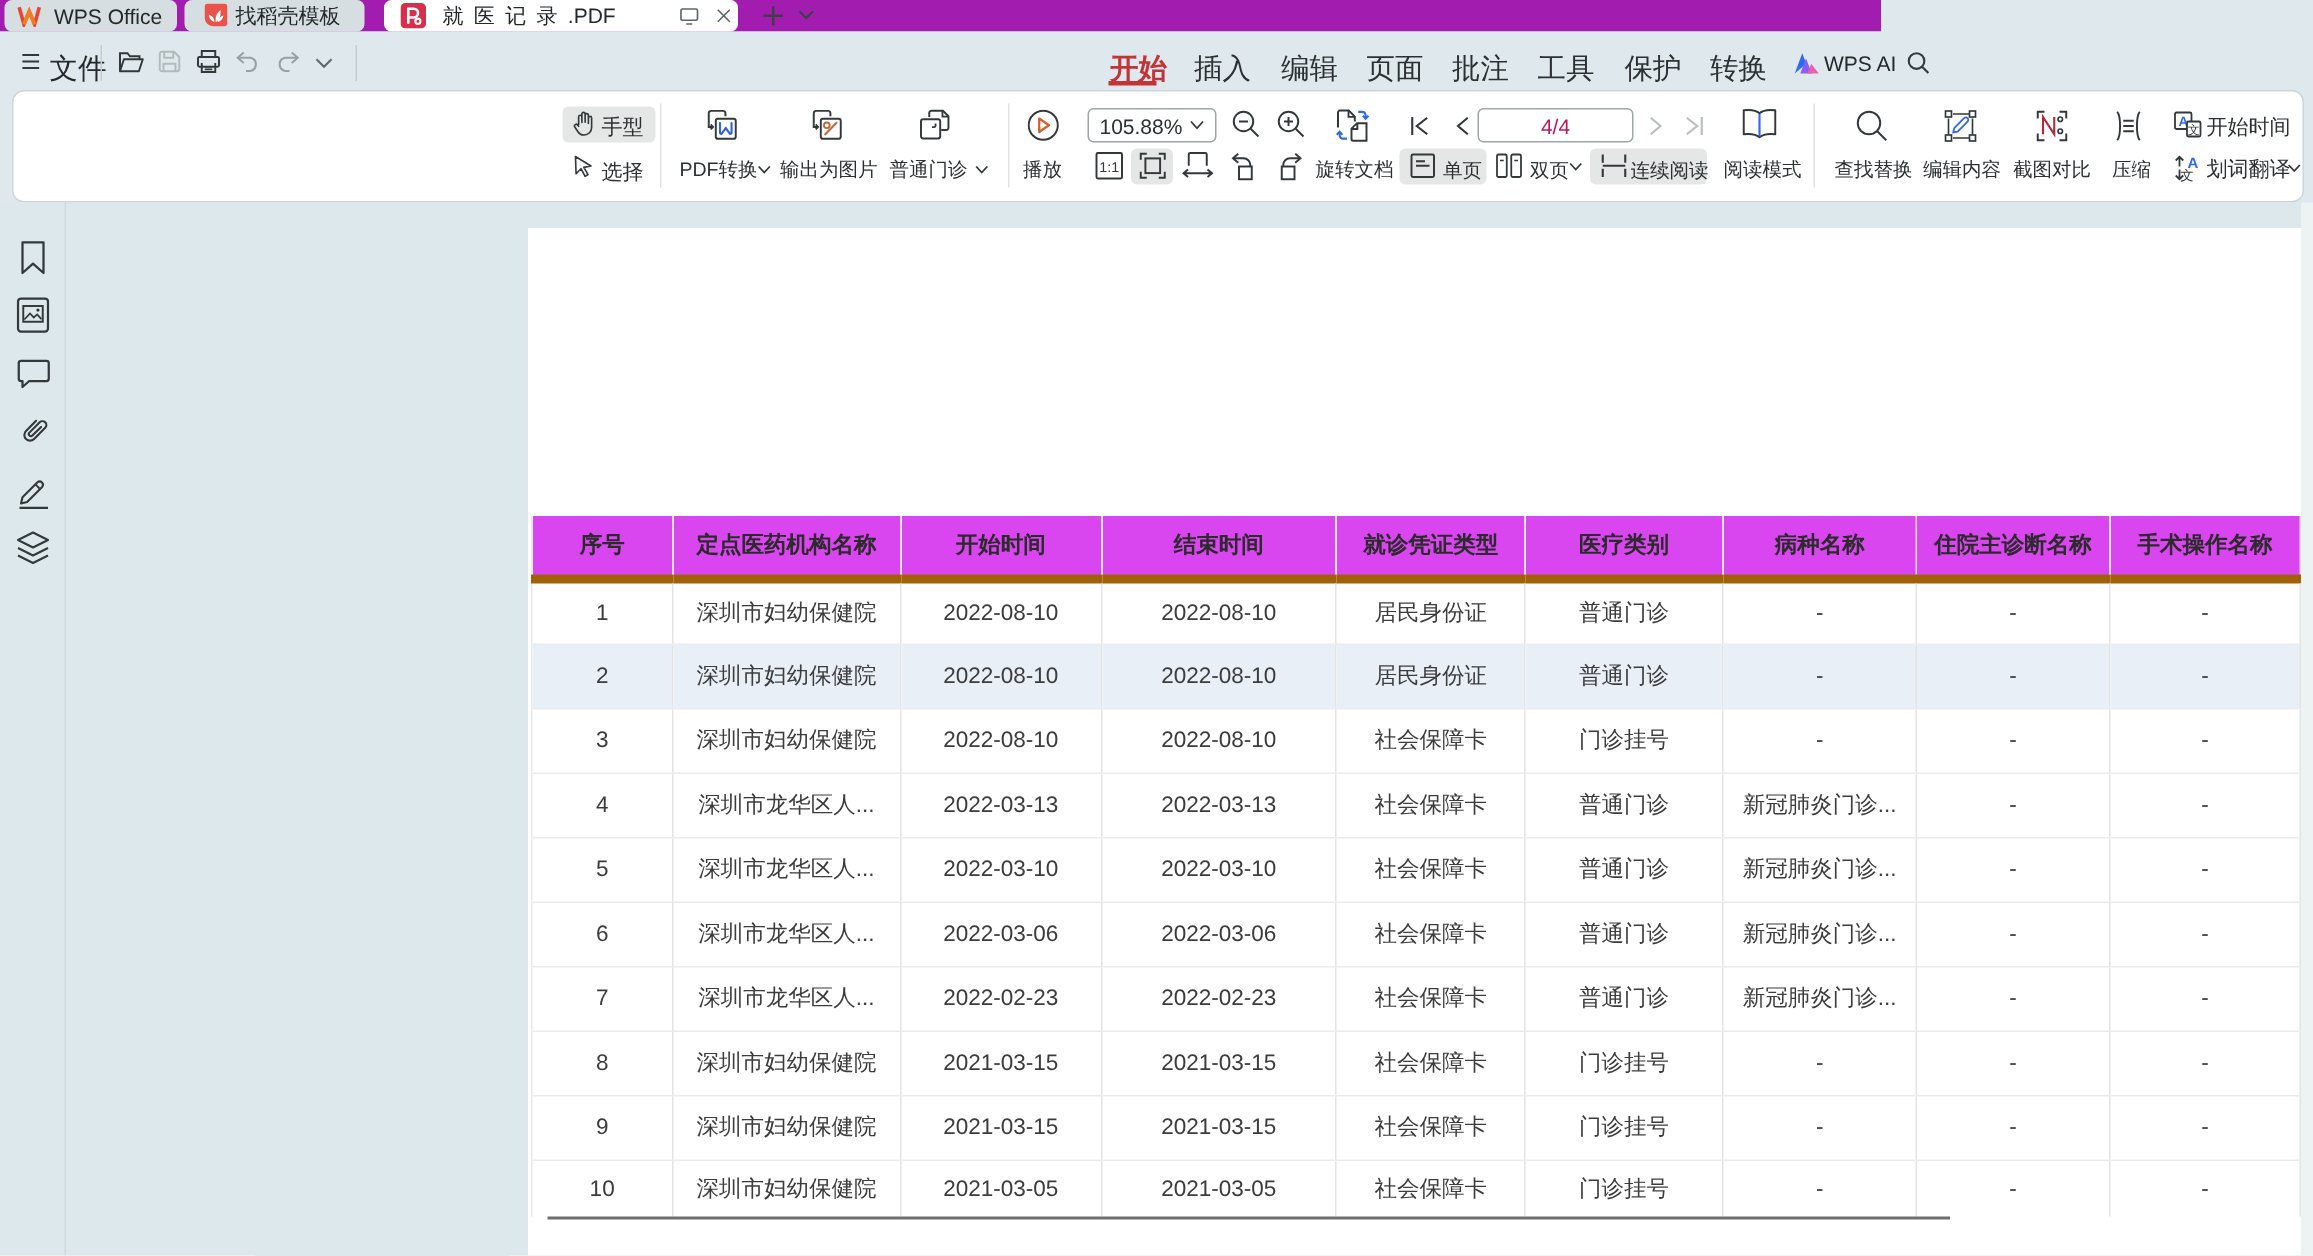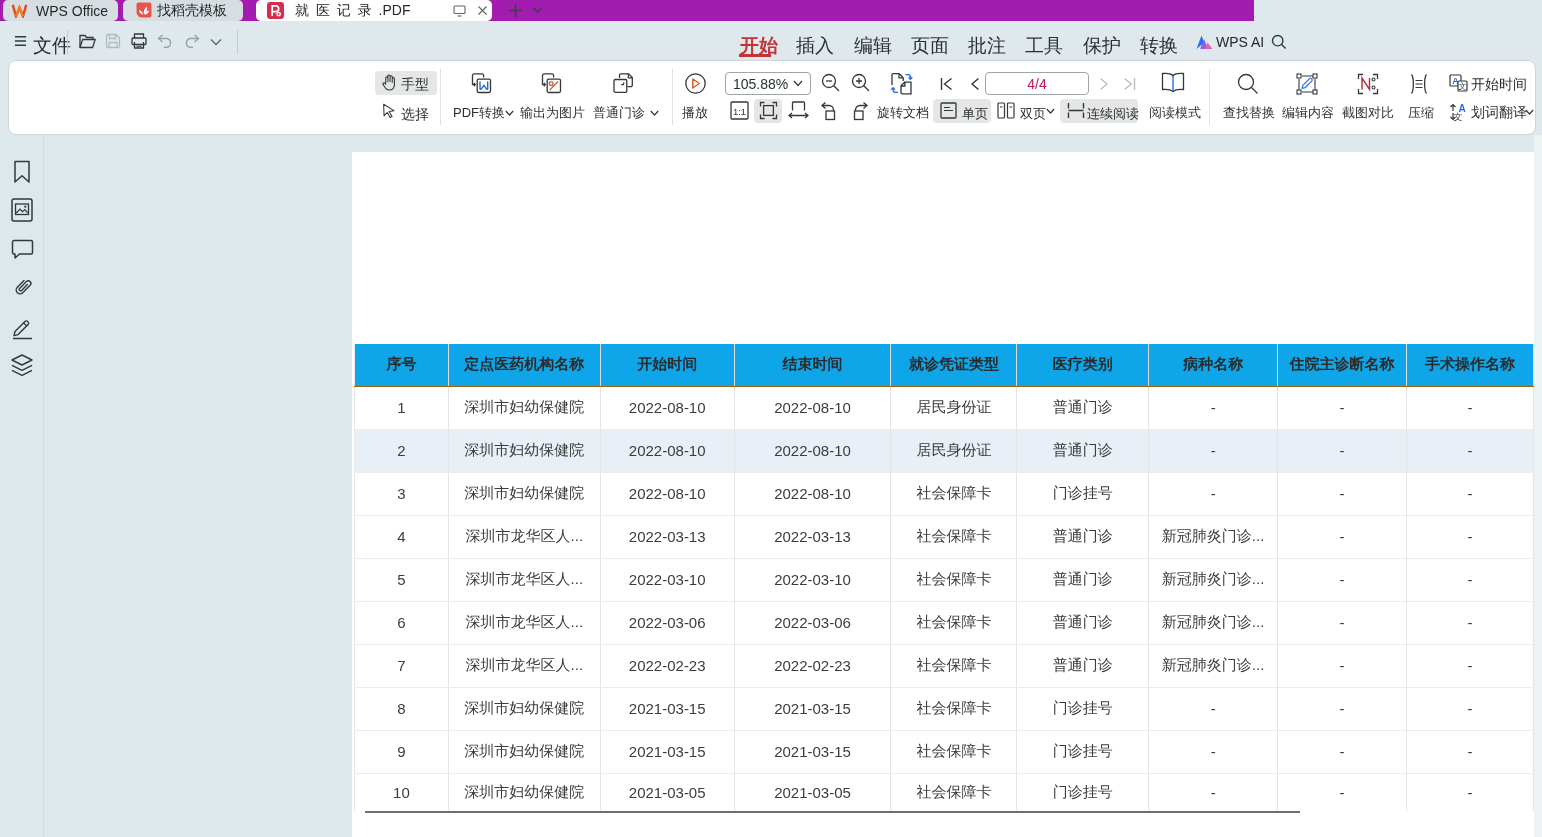--- a/index.html
+++ b/index.html
@@ -30,21 +30,21 @@
 
 #content { position:absolute; left:0; top:135px; width:1542px; height:702px; background:#dde8ec; }
 #sidebar { position:absolute; left:0; top:0; width:44px; height:702px; border-right:1px solid #d3dadc; }
 #page { position:absolute; left:352px; top:17px; width:1182px; height:685px; background:#ffffff; }
 #scrollstrip { position:absolute; left:1534px; top:0; width:8px; height:702px; background:#edf2f3; }
 
 
 #tbl { position:absolute; left:2px; top:192px; }
 table { border-collapse:collapse; table-layout:fixed; border-left:1px solid #e7e7e7; }
 td,th { font-size:15px; color:#3c3c3c; text-align:center; vertical-align:middle; border-right:1px solid #e4e4e4; border-bottom:1px solid #ececec; overflow:hidden; white-space:nowrap; }
-th { background:#0ea5e9; color:#2b2b2b; font-weight:bold; height:42px; border-right:1px solid #dcdcdc; border-bottom:1px solid #a16207;}
+th { background:#d946ef; color:#2b2b2b; font-weight:bold; height:42px; border-right:1px solid #dcdcdc; border-bottom:6px solid #a16207;}
 td { height:43px; background:#fff; }
 tr.blue td { background:#e9eff7; }
 tr.last td { height:38px; border-bottom:none; }
 </style>
 </head>
 <body>
 
 <div id="tabbar">
   <div class="tab" id="tab1">
     <svg class="abs" style="left:8px;top:3px" width="17" height="15" viewBox="0 0 24 21">

